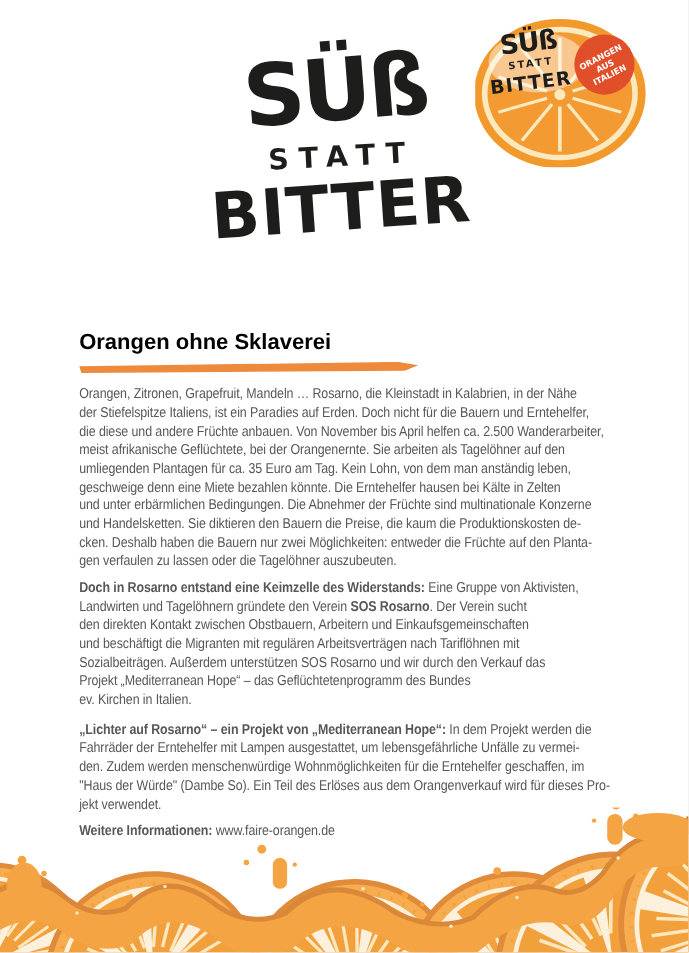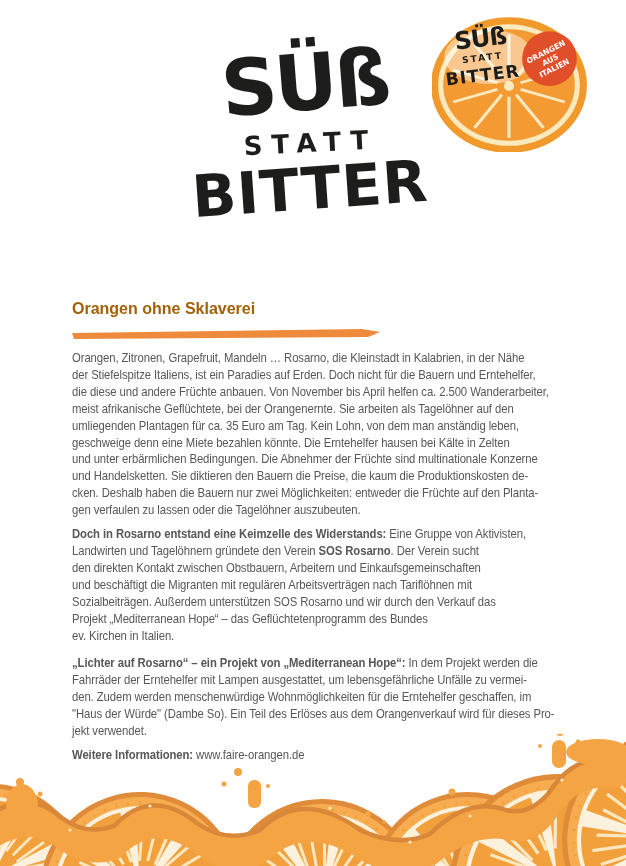--- a/index.html
+++ b/index.html
@@ -21,21 +21,21 @@
   .logo-l2{font-size:26px;letter-spacing:9px;margin:8px 0 4px 6px;}
   .logo-l3{font-size:58px;letter-spacing:1px;transform:rotate(-1deg);}
 
   
   .badge{position:absolute;left:432px;top:14px;width:158px;height:138px;}
   .badge text{font-family:"DejaVu Sans","Liberation Sans",sans-serif;font-weight:bold;}
 
   
   .heading{
     position:absolute;left:72px;top:300px;margin:0;
-    font-size:16px;font-weight:bold;color:#a16207;
+    font-size:20px;font-weight:bold;color:#000000;
   }
   .heading-underline{position:absolute;left:72px;top:329px;}
   .body-copy{
     position:absolute;left:72px;top:350px;width:690px;
     font-size:13px;line-height:16.9px;color:#575756;
     transform:scaleX(0.87);transform-origin:0 0;
     letter-spacing:-0.1px;
   }
   .body-copy p{margin:0 0 7px 0;white-space:pre-line;}
   .body-copy p.p2{margin-bottom:11px;}

